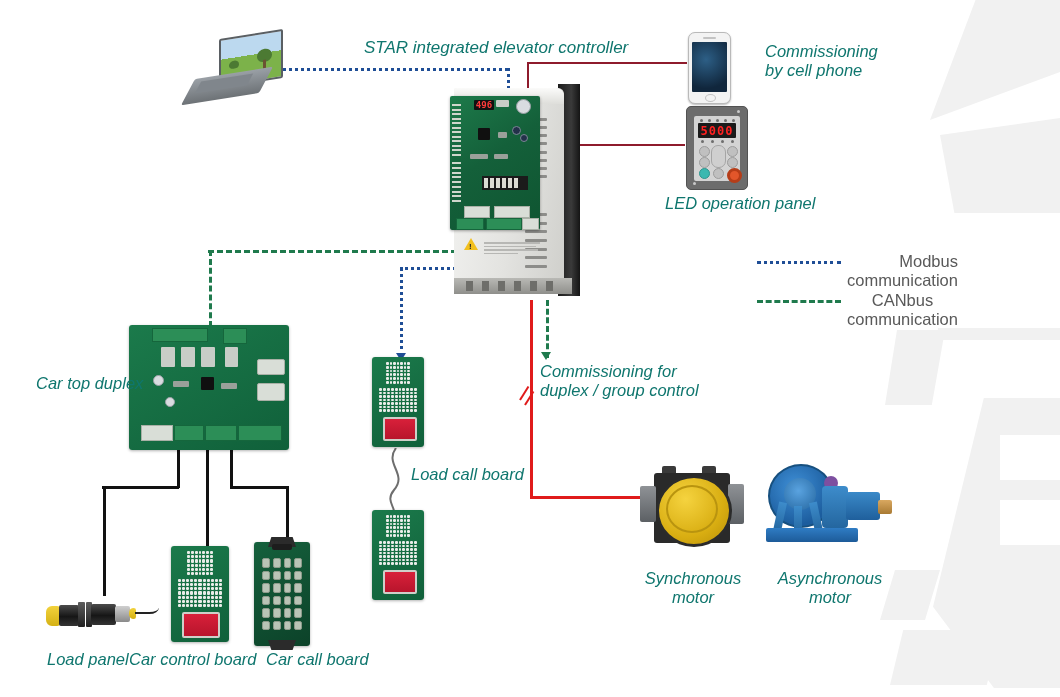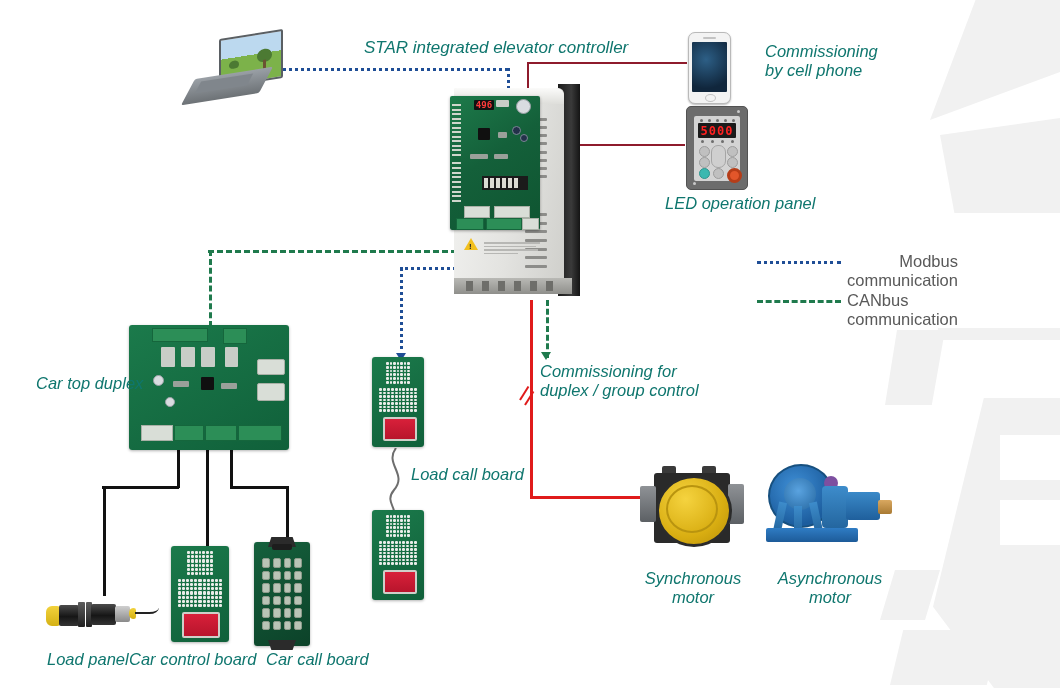--- a/index.html
+++ b/index.html
@@ -344,21 +344,21 @@
   </div>
 
   <div class="legend" style="left:757px;top:252px;width:260px;height:80px;">
     <div class="lg-row" style="left:0;top:0;">
       <div class="lg-line dot"></div>
       <div class="lg-txt" style="white-space: pre; text-align: right;">Modbus
 communication</div>
     </div>
     <div class="lg-row" style="left:0;top:39px;">
       <div class="lg-line dash"></div>
-      <div class="lg-txt" style="white-space: pre;">CANbus
+      <div class="lg-txt" style="white-space: pre; text-align: center;">CANbus
 communication</div>
     </div>
   </div>
 
   <div class="lbl" style="left: 540px; top: 362px; white-space: pre;">Commissioning for
 duplex / group control</div>
 
   <div class="board" style="left:129px;top:325px;width:160px;height:125px;">
     <div class="pcb-conn" style="left:23px;top:3px;width:54px;height:12px;"></div>
     <div class="pcb-conn" style="left:94px;top:3px;width:22px;height:14px;"></div>

